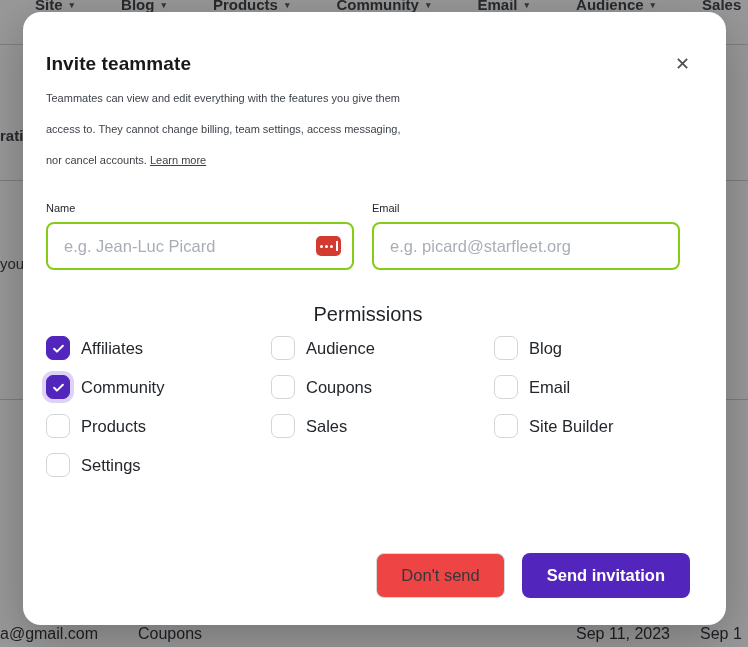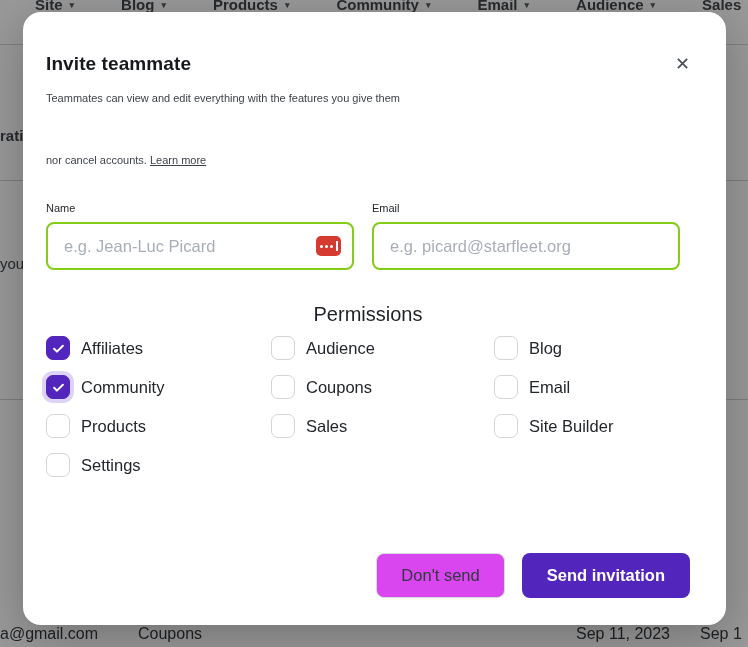--- a/index.html
+++ b/index.html
@@ -78,21 +78,21 @@
   .cb svg { display:none; }
   .cb.checked { background:var(--accent); border-color:var(--accent); }
   .cb.checked svg { display:block; }
   .cb.ring { box-shadow:0 0 0 4px var(--accent-ring); }
 
   .modal-footer {
     position:absolute; right:36px; bottom:27px; display:flex; gap:17px;
   }
   .btn { height:45px; border-radius:8px; font-size:16.5px; cursor:pointer;
          font-family:"Liberation Sans", sans-serif; }
-  .btn-secondary { padding:0 24px; background:#d946ef; border:1px solid #d6d9dd; color:#33383e; }
+  .btn-secondary { padding:0 24px; background:#ef4444; border:1px solid #d6d9dd; color:#33383e; }
   .btn-primary { padding:0 25px; background:var(--accent); border:none; color:#fff; font-weight:700; }
 </style>
 </head>
 <body>
 
 <div class="page">
 
   <div class="bg-nav">
     <div class="bg-nav-items">
       <span class="nav-item">
@@ -140,21 +140,21 @@
   <div class="overlay"></div>
 
   <div class="modal">
     <div class="modal-header">
       <div class="modal-title">Invite teammate</div>
       <button class="close-btn">✕</button>
     </div>
 
     <div class="modal-desc">
       <span>Teammates can view and edit everything with the features you give them</span><br>
-      <br>
+      <span>access to. They cannot change billing, team settings, access messaging,</span><br>
       <span>nor cancel accounts.</span>
       <a class="learn-more">Learn more</a>
     </div>
 
     <div class="form-row">
       <div class="field">
         <div class="field-label">Name</div>
         <div class="input-wrap">
           <input class="text-input" type="text" placeholder="e.g. Jean-Luc Picard" style="">
           <span class="lp-icon">

